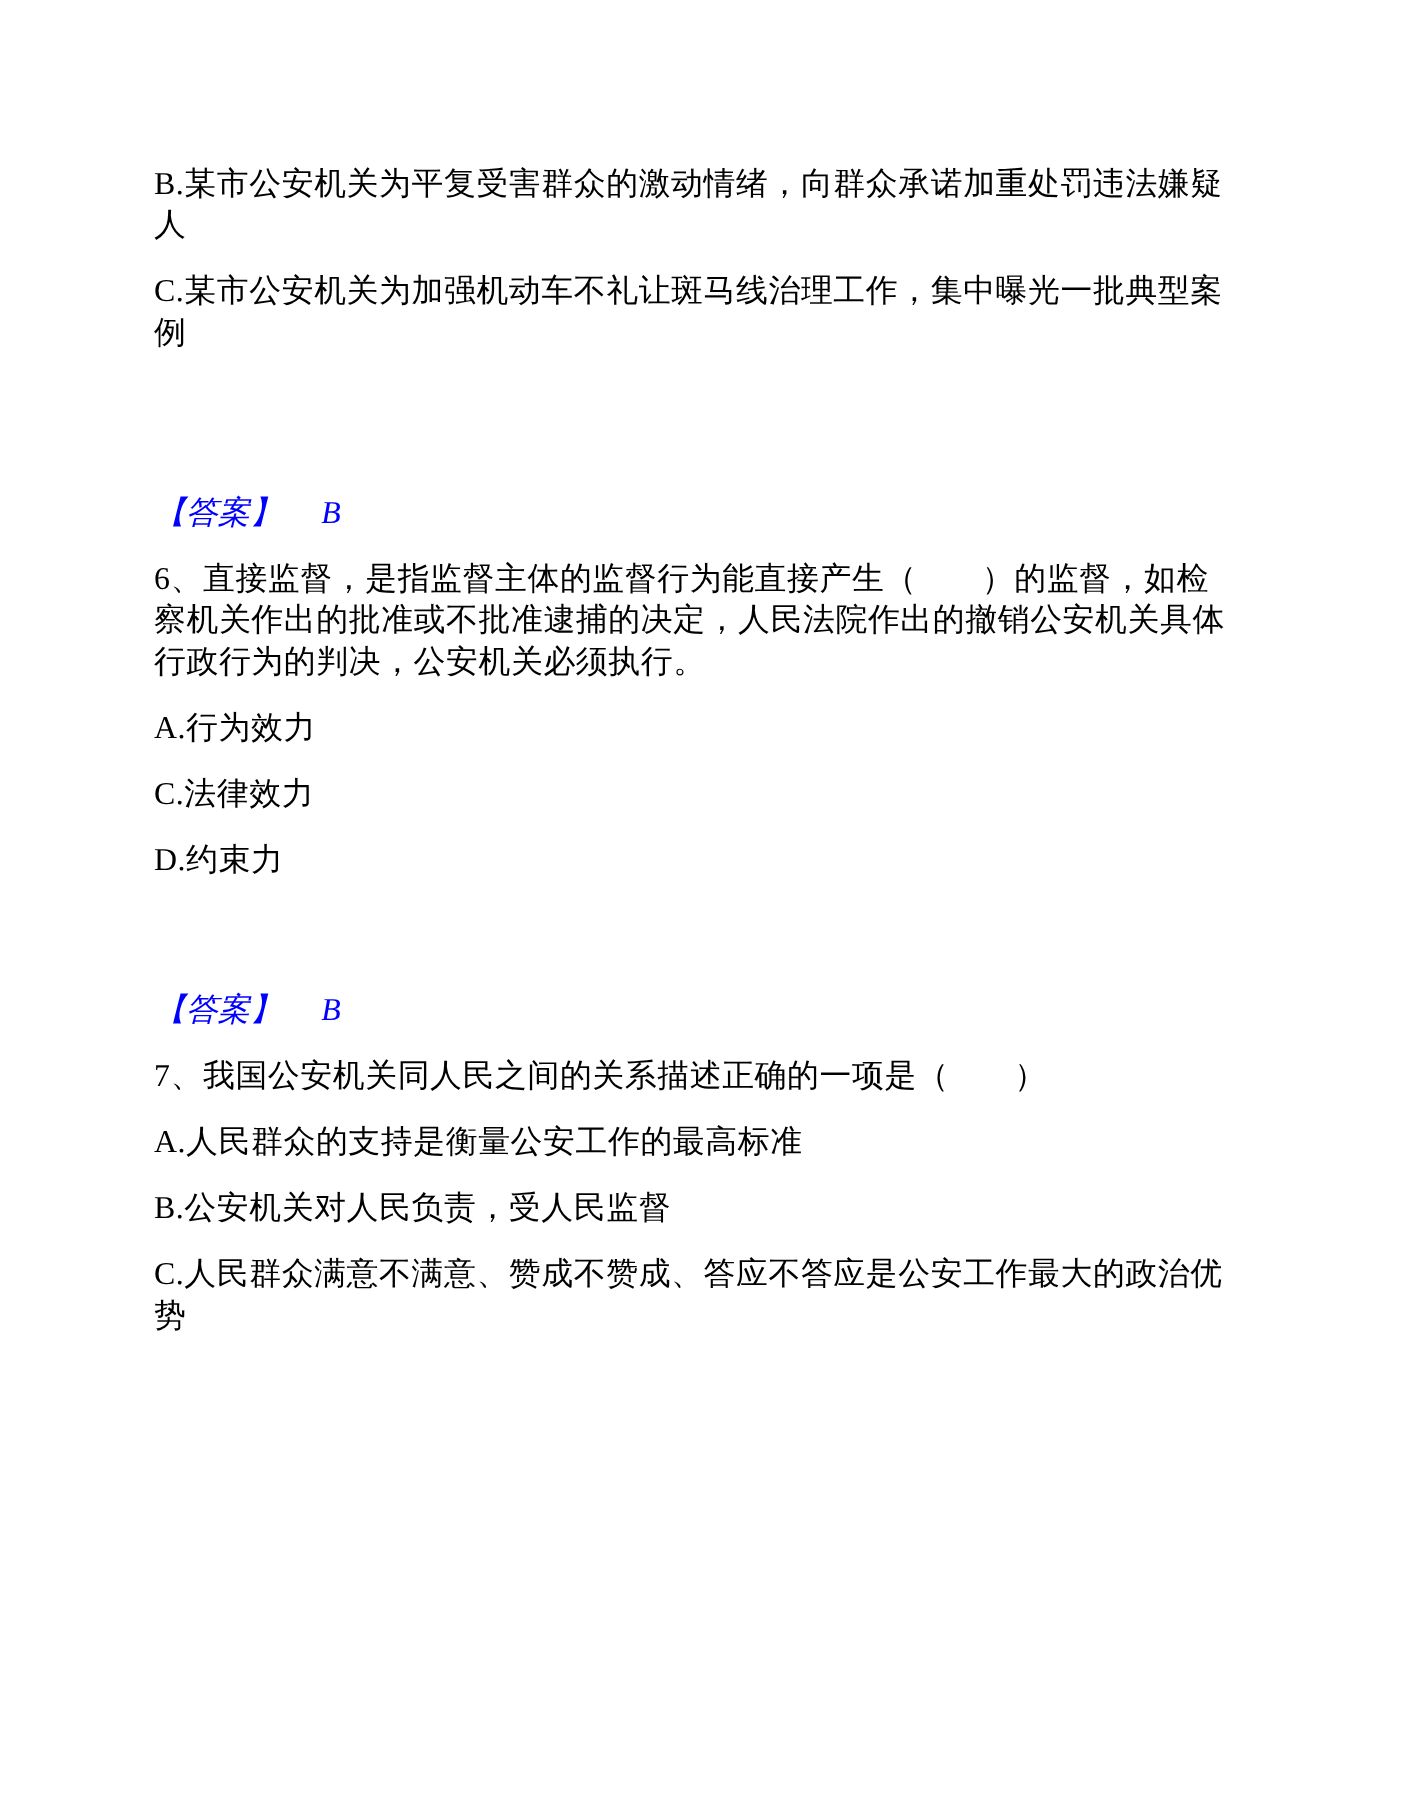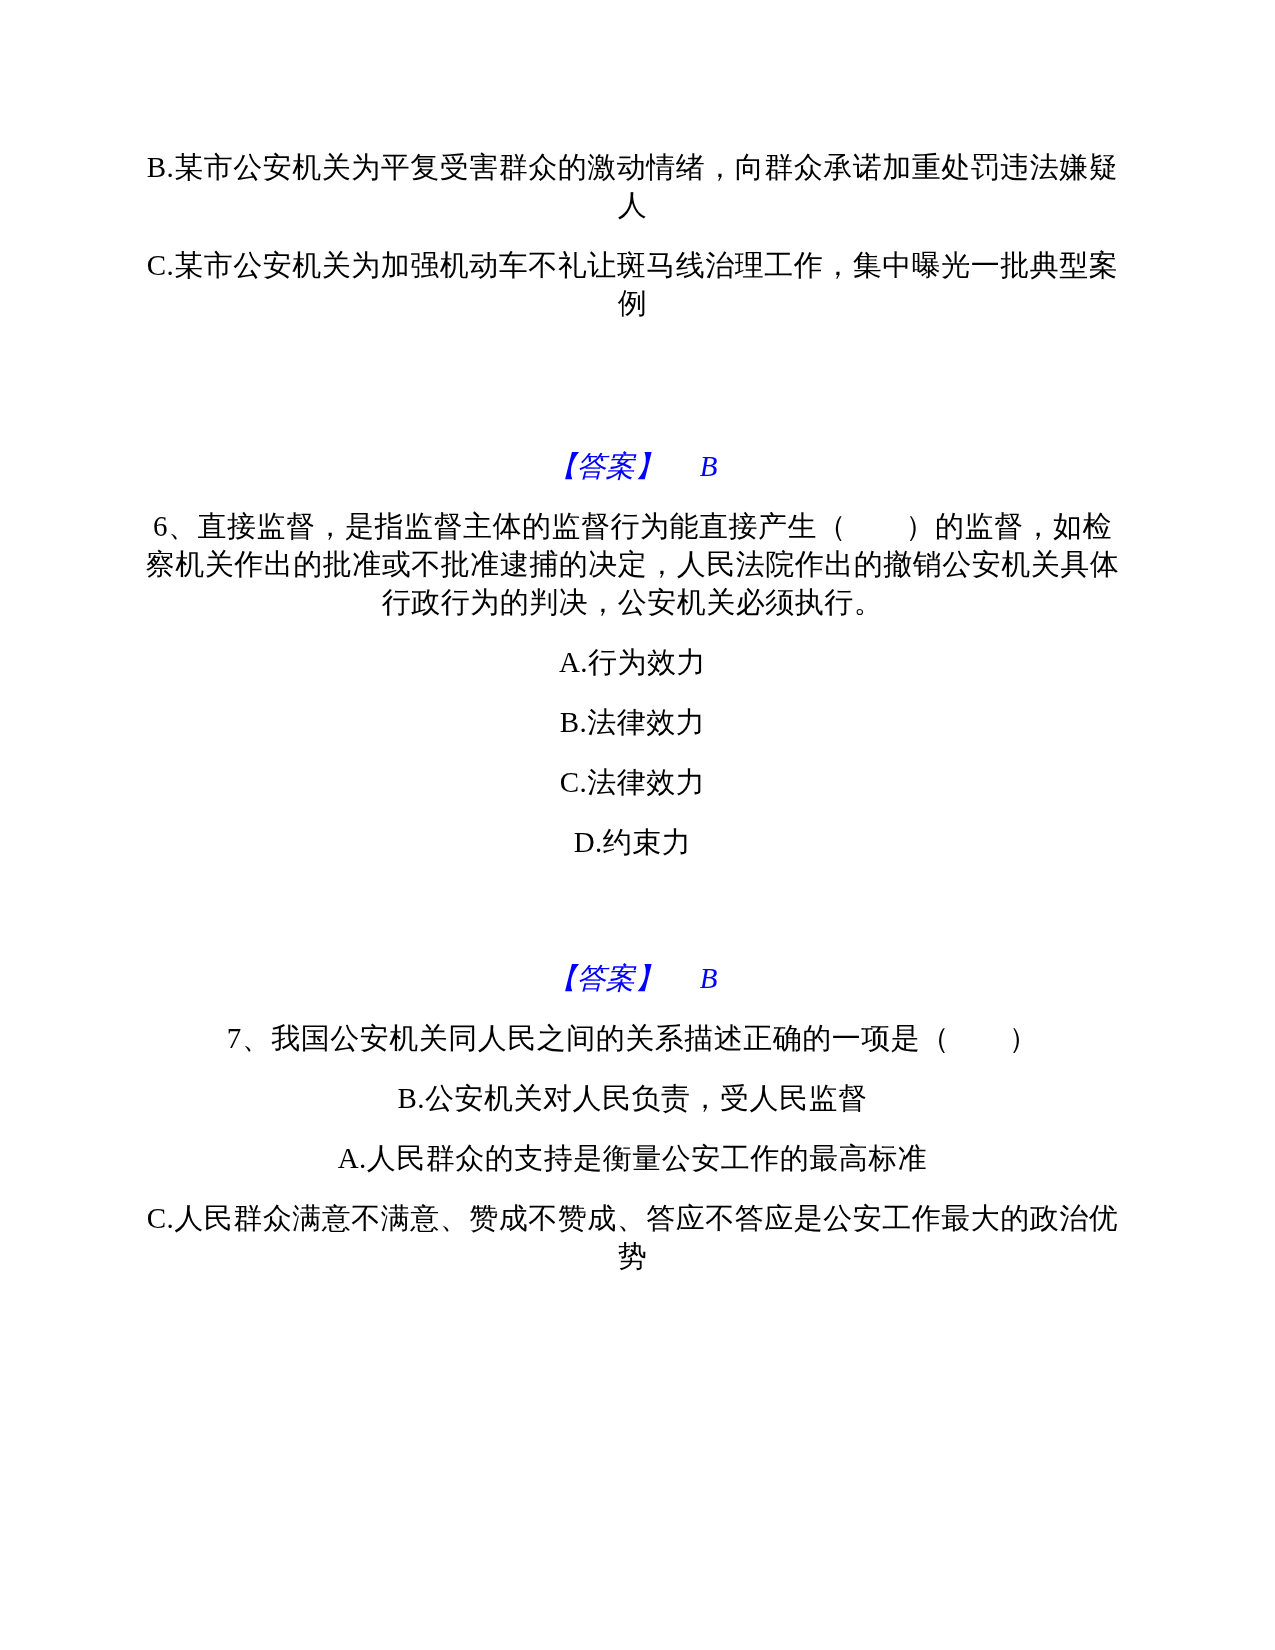--- a/index.html
+++ b/index.html
@@ -7,21 +7,20 @@
     width: 1275px; height: 1650px;
     color: #000000;
     font-family: "Liberation Serif", serif;
   }
   .page {
     box-sizing: border-box;
     width: 1275px; height: 1650px;
     padding: 148px 150px 0 140px;
     overflow: hidden;
     background: #ffffff;
-    text-align: center;
   }
   .para {
     margin: 0 0 22px 0;
     font-size: 29px;
     line-height: 38px;
     white-space: pre-line;
     letter-spacing: 0.5px;
   }
   .answer-line {
     margin: 0 0 22px 0;
@@ -49,33 +48,32 @@
   <div class="answer-line gap-after-q5">
     <span class="answer-label">【答案】</span><span class="answer-value">B</span>
   </div>
 
   <p class="para">6、直接监督，是指监督主体的监督行为能直接产生（　　）的监督，如检
 察机关作出的批准或不批准逮捕的决定，人民法院作出的撤销公安机关具体
 行政行为的判决，公安机关必须执行。</p>
 
   <p class="para">A.行为效力</p>
 
-  <p class="para">B.法律效力</p>
 
   <p class="para">C.法律效力</p>
 
   <p class="para">D.约束力</p>
 
   <div class="answer-line gap-after-q6">
     <span class="answer-label">【答案】</span><span class="answer-value">B</span>
   </div>
 
   <p class="para">7、我国公安机关同人民之间的关系描述正确的一项是（　　）</p>
 
+  <p class="para">A.人民群众的支持是衡量公安工作的最高标准</p>
+
   <p class="para">B.公安机关对人民负责，受人民监督</p>
-
-  <p class="para">A.人民群众的支持是衡量公安工作的最高标准</p>
 
   <p class="para">C.人民群众满意不满意、赞成不赞成、答应不答应是公安工作最大的政治优
 势</p>
 
 
 </div>
 
 </body></html>

